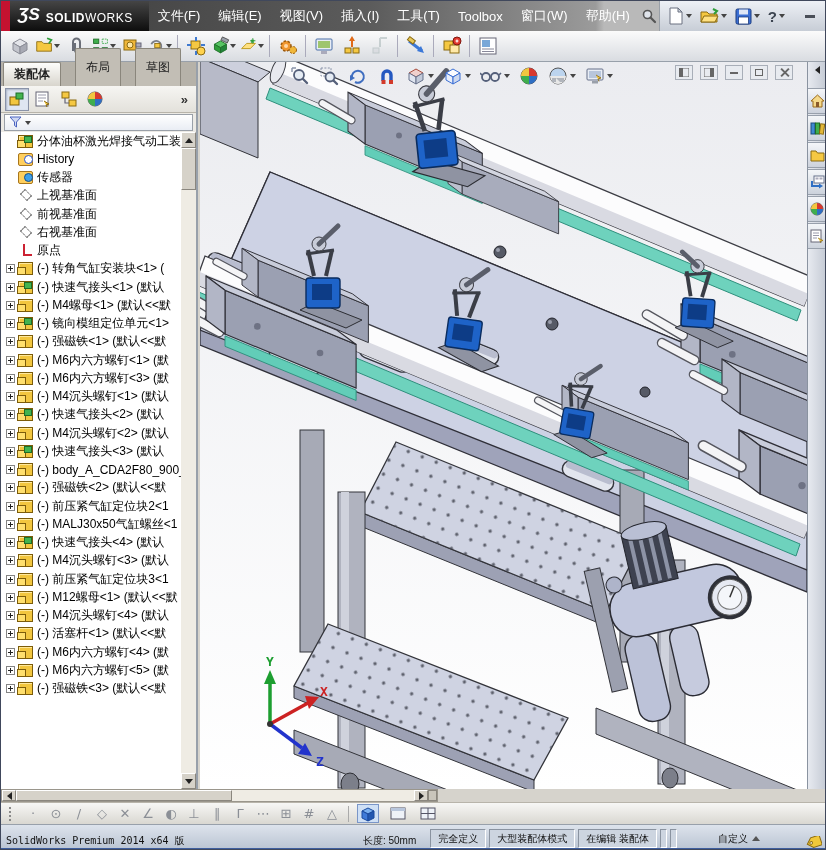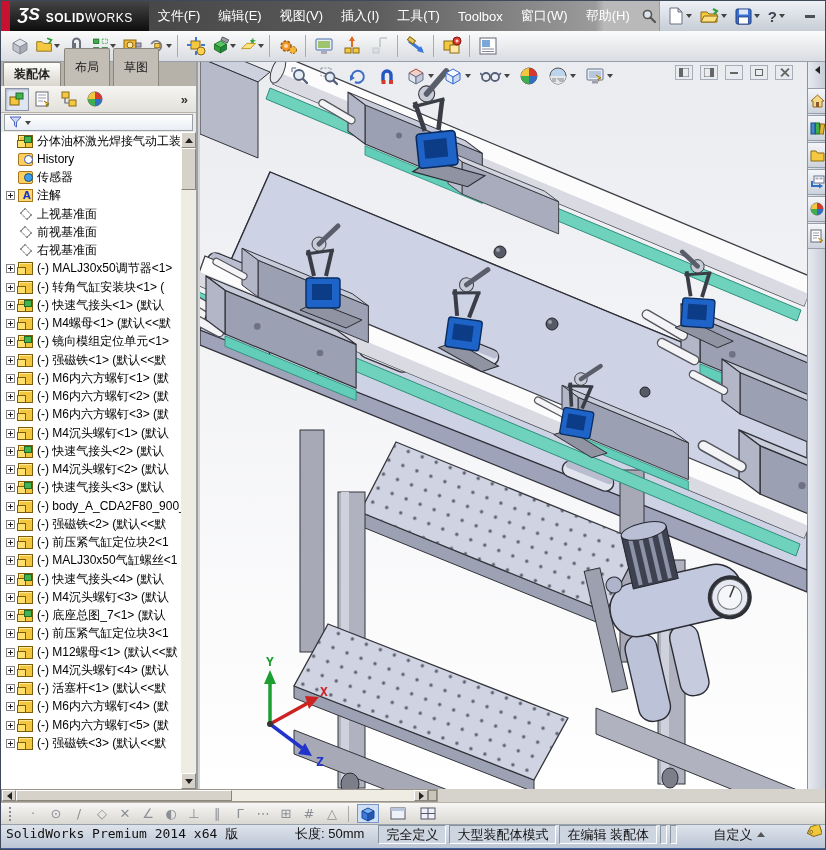--- a/index.html
+++ b/index.html
@@ -33,21 +33,21 @@
 #toolbar2{position:absolute;left:0;top:30px;width:826px;height:31px;background:linear-gradient(#fbfbfb,#d9dce1);border-bottom:1px solid #98a0aa;display:flex;align-items:center;padding-left:5px;gap:1px}
 .tbi{width:27px;height:26px;display:flex;align-items:center;justify-content:center;border:1px solid transparent}
 .tbsep{width:1px;height:22px;background:#aab;margin:0 3px}
 
 
 #panel{position:absolute;left:0;top:61px;width:197px;height:727px;background:#f0efec;border-right:2px solid #98a0aa}
 #viewport{position:absolute;left:199px;top:61px;width:607px;height:727px;background:#f2f3f6;overflow:hidden}
 #taskpane{position:absolute;left:806px;top:61px;width:20px;height:727px;background:linear-gradient(90deg,#e7eaf0,#c3c9d3);border-left:1px solid #8a93a0;display:flex;flex-direction:column;align-items:center}
 
 
-#tabs{height:24px;display:flex;align-items:flex-end;background:#b6b2a9;padding-left:2px;gap:3px}
+#tabs{height:24px;display:flex;align-items:flex-end;background:#b6b2a9;padding-left:2px;gap:14px}
 .tab{height:38px;padding:0 10px;display:flex;align-items:center;font-size:12px;color:#222;background:#c2beb5;border:1px solid #8a867c;border-bottom:none;border-radius:2px 2px 0 0}
 .tab.active{background:linear-gradient(#fdfdfb,#d8d5cd);height:24px;font-weight:bold}
 
 #panel-icons{height:27px;display:flex;align-items:center;gap:2px;padding:0 4px;background:linear-gradient(#f6f5f2,#e3e1db);border-bottom:1px solid #b8b4aa}
 .pbtn{width:24px;height:23px;display:flex;align-items:center;justify-content:center;border:1px solid transparent}
 .pbtn.pressed{border-color:#8a93a8;background:#dfe6f2;box-shadow:inset 1px 1px 2px #aab4c6}
 .more-chev{margin-left:auto;font-size:13px;font-weight:bold;color:#333;padding-right:4px}
 
 #filter-row{height:19px;padding:1px 3px;background:#eceae5}
 #filter-box{height:17px;border:1px solid #9aa0a8;background:linear-gradient(#fff,#e9edf4);display:flex;align-items:center;gap:3px;padding:0 4px}
@@ -105,21 +105,21 @@
 
 
 #quickbar{position:absolute;left:0;top:801px;width:826px;height:22px;background:linear-gradient(#f7f7f5,#d9d7d1);border-top:1px solid #b8b4aa;display:flex;align-items:center;gap:8px;padding-left:8px}
 .grip{width:4px;height:14px;border-left:2px dotted #8a8a8a;margin-right:4px}
 .qg{color:#8b8f96;font-size:13px;width:16px;text-align:center;font-family:"DejaVu Sans",sans-serif}
 .qsep{width:1px;height:16px;background:#aaa}
 .qbox{width:22px;height:19px;display:flex;align-items:center;justify-content:center}
 .qbox.pressed{border:1px solid #7a96c8;background:#cfe0f5}
 
 
-#statusbar{position:absolute;left:0;top:823px;width:826px;height:24px;background:linear-gradient(#dde3ec,#bcc6d4);border-top:1px solid #98a0aa;display:flex;align-items:flex-start;font-size:13px;color:#111}
+#statusbar{position:absolute;left:0;top:823px;width:826px;height:24px;background:linear-gradient(#dde3ec,#bcc6d4);border-top:1px solid #98a0aa;display:flex;align-items:flex-end;font-size:10px;color:#111}
 #status-app{font-family:"DejaVu Sans Mono","Liberation Mono",monospace;padding-left:5px}
 .sspace{flex:1}
 #status-length{margin-right:14px}
 .sfield{height:19px;display:flex;align-items:center;justify-content:center;padding:0 7px;border:1px solid;border-color:#8a93a0 #fff #fff #8a93a0;background:#cdd5e0;margin-right:3px}
 .sfield.thin{width:7px;padding:0}
 #status-custom{width:118px;background:none;border-color:transparent;justify-content:center;gap:4px}
 #bluebar{position:absolute;left:0;top:847px;width:826px;height:3px;background:#3e5e9e}
 svg{display:block}
 </style>
 </head>
@@ -377,44 +377,39 @@
         <div class="trow">
               <span class="texp"></span>
               <span class="ti ic-history"></span>
               <span class="tlabel">History</span>
             </div>
             <div class="trow">
               <span class="texp"></span>
               <span class="ti ic-sensors"></span>
               <span class="tlabel">传感器</span>
             </div>
-            <div class="trow has-expand">
-              <span class="texp"></span>
-              <span class="ti ic-ann"></span>
-              <span class="tlabel">注解</span>
-            </div>
             <div class="trow">
               <span class="texp"></span>
               <span class="ti ic-plane"></span>
               <span class="tlabel">上视基准面</span>
             </div>
             <div class="trow">
               <span class="texp"></span>
               <span class="ti ic-plane"></span>
               <span class="tlabel">前视基准面</span>
             </div>
             <div class="trow">
               <span class="texp"></span>
               <span class="ti ic-plane"></span>
               <span class="tlabel">右视基准面</span>
             </div>
-            <div class="trow has-expand">
-              <span class="texp"></span>
-              <span class="ti ic-part"></span>
-              <span class="tlabel">(-) MALJ30x50调节器&lt;1&gt;</span>
+            <div class="trow">
+              <span class="texp"></span>
+              <span class="ti ic-origin"></span>
+              <span class="tlabel">原点</span>
             </div>
             <div class="trow has-expand">
               <span class="texp"></span>
               <span class="ti ic-part"></span>
               <span class="tlabel">(-) 转角气缸安装块&lt;1&gt; (</span>
             </div>
             <div class="trow has-expand">
               <span class="texp"></span>
               <span class="ti ic-subasm"></span>
               <span class="tlabel">(-) 快速气接头&lt;1&gt; (默认</span>
@@ -435,25 +430,20 @@
               <span class="tlabel">(-) 强磁铁&lt;1&gt; (默认&lt;&lt;默</span>
             </div>
             <div class="trow has-expand">
               <span class="texp"></span>
               <span class="ti ic-part"></span>
               <span class="tlabel">(-) M6内六方螺钉&lt;1&gt; (默</span>
             </div>
             <div class="trow has-expand">
               <span class="texp"></span>
               <span class="ti ic-part"></span>
-              <span class="tlabel">(-) M6内六方螺钉&lt;2&gt; (默</span>
-            </div>
-            <div class="trow has-expand">
-              <span class="texp"></span>
-              <span class="ti ic-part"></span>
               <span class="tlabel">(-) M6内六方螺钉&lt;3&gt; (默</span>
             </div>
             <div class="trow has-expand">
               <span class="texp"></span>
               <span class="ti ic-part"></span>
               <span class="tlabel">(-) M4沉头螺钉&lt;1&gt; (默认</span>
             </div>
             <div class="trow has-expand">
               <span class="texp"></span>
               <span class="ti ic-subasm"></span>
@@ -491,25 +481,20 @@
             </div>
             <div class="trow has-expand">
               <span class="texp"></span>
               <span class="ti ic-subasm"></span>
               <span class="tlabel">(-) 快速气接头&lt;4&gt; (默认</span>
             </div>
             <div class="trow has-expand">
               <span class="texp"></span>
               <span class="ti ic-part"></span>
               <span class="tlabel">(-) M4沉头螺钉&lt;3&gt; (默认</span>
-            </div>
-            <div class="trow has-expand">
-              <span class="texp"></span>
-              <span class="ti ic-subasm"></span>
-              <span class="tlabel">(-) 底座总图_7&lt;1&gt; (默认</span>
             </div>
             <div class="trow has-expand">
               <span class="texp"></span>
               <span class="ti ic-part"></span>
               <span class="tlabel">(-) 前压紧气缸定位块3&lt;1</span>
             </div>
             <div class="trow has-expand">
               <span class="texp"></span>
               <span class="ti ic-part"></span>
               <span class="tlabel">(-) M12螺母&lt;1&gt; (默认&lt;&lt;默</span>

